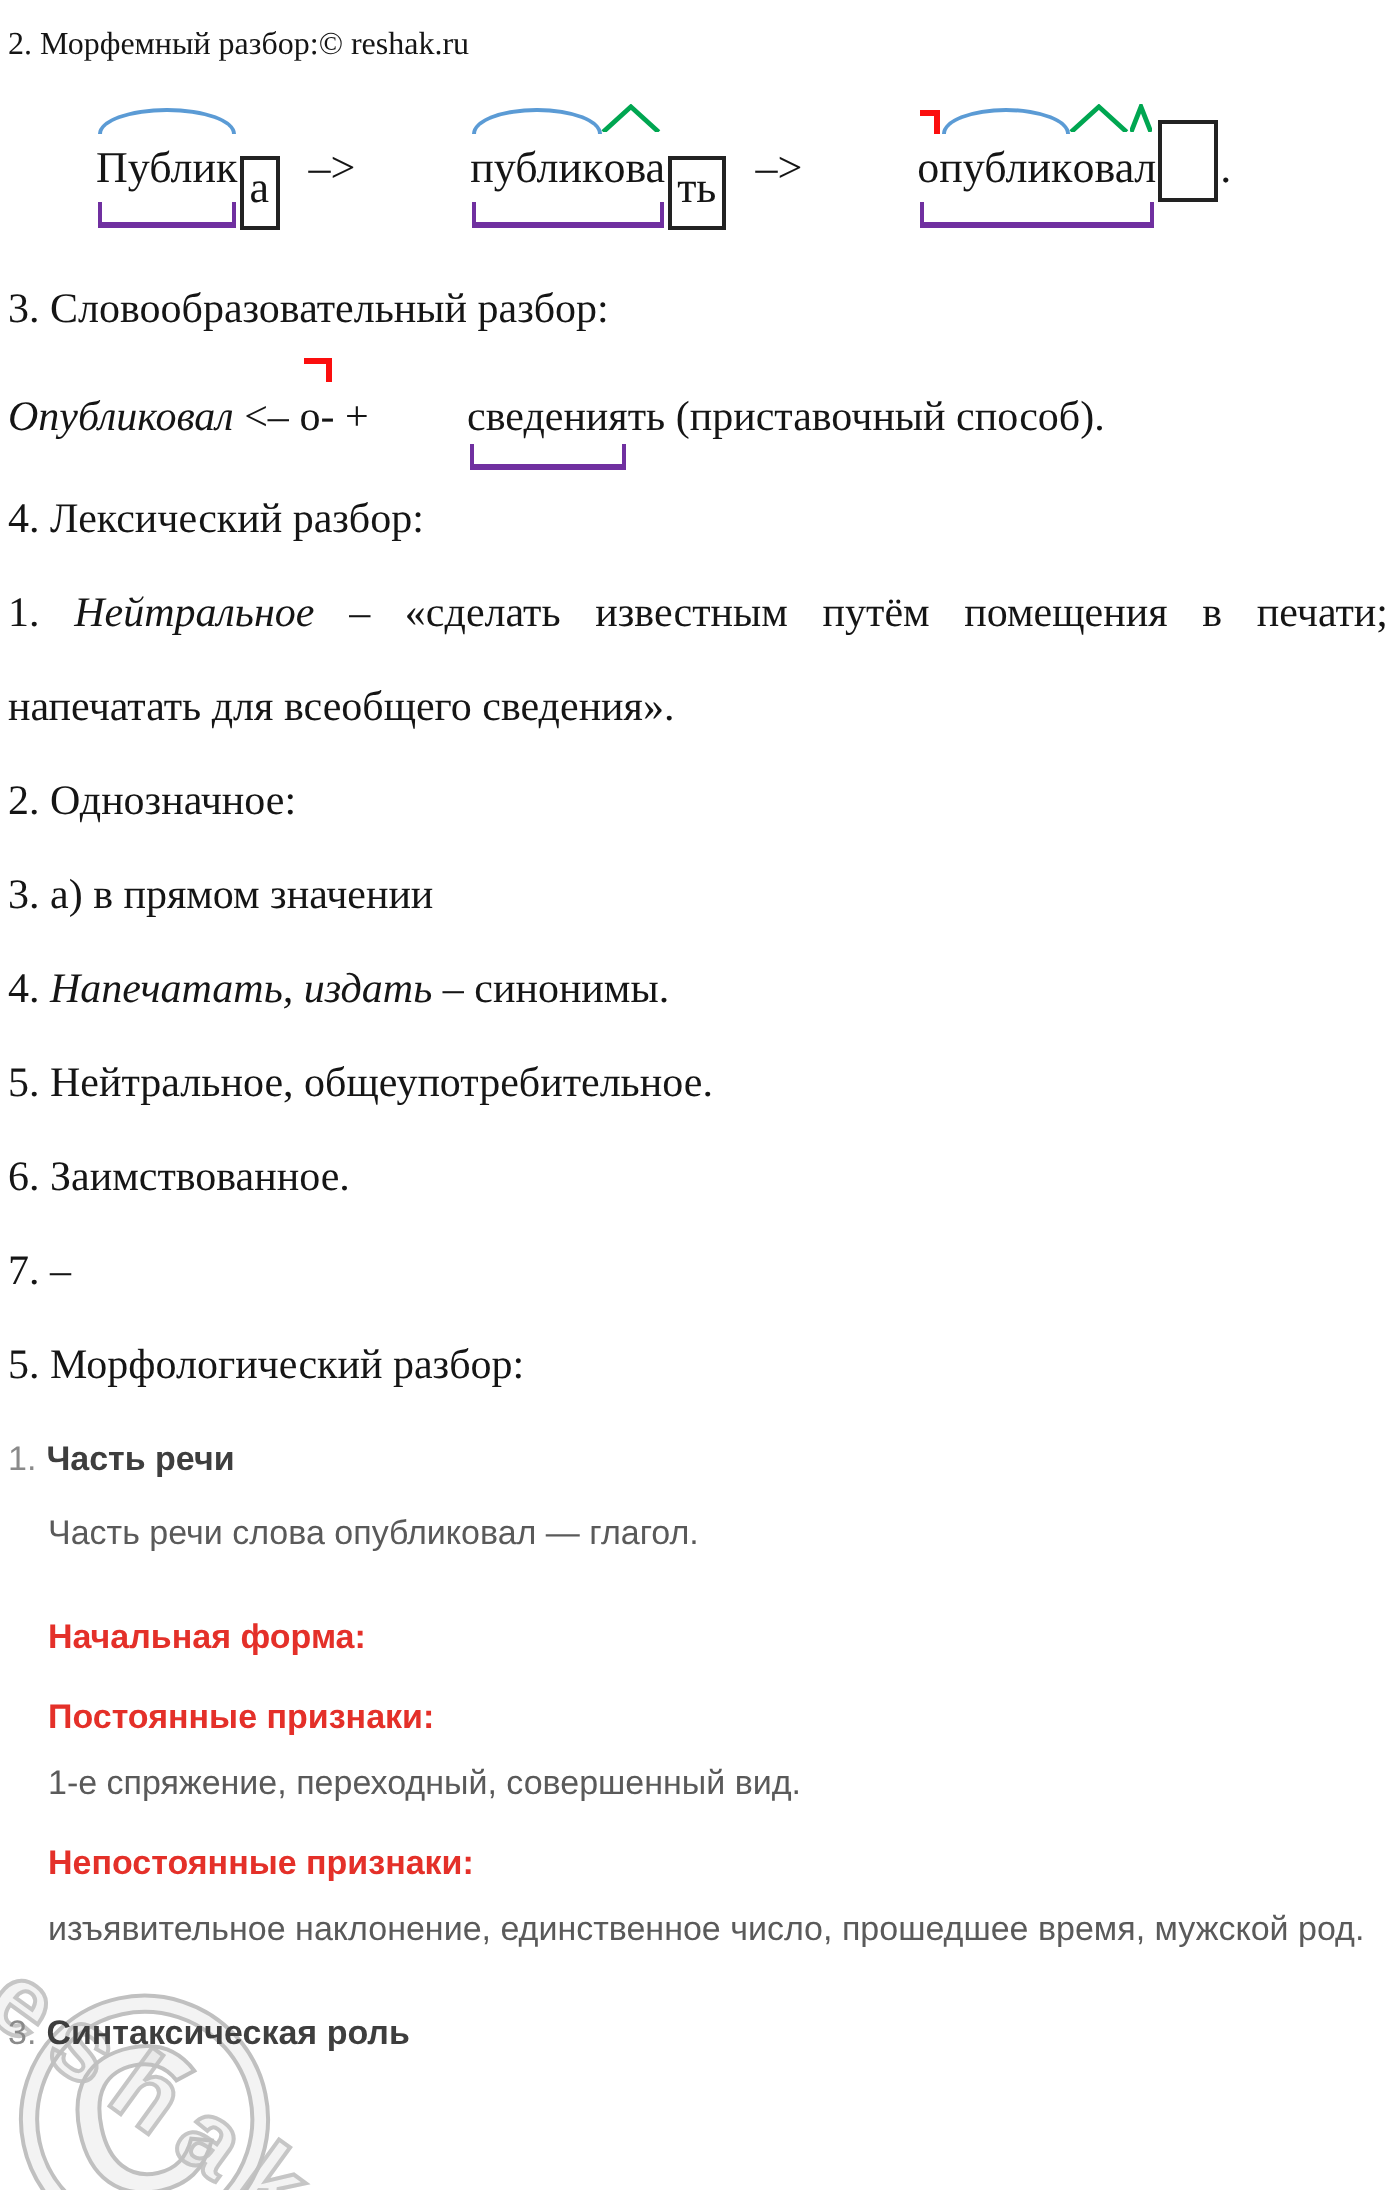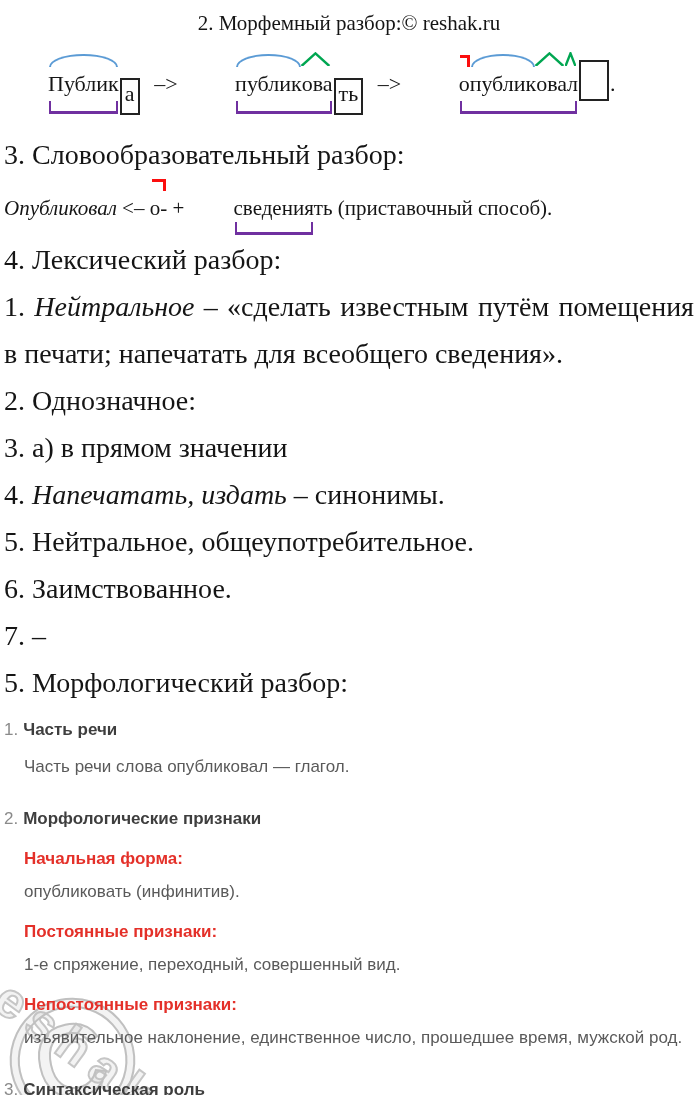--- a/index.html
+++ b/index.html
@@ -22,23 +22,23 @@
   .wm-text {
     left: -6px; top: 952px; font-size: 50px; font-weight: bold;
     letter-spacing: 10px; transform: rotate(36deg); transform-origin: left top;
   }
   .wm-copy {
     left: 8px; top: 960px; font-size: 175px; font-weight: normal;
     transform: rotate(-12deg); -webkit-text-stroke: 2px #c0c0c0;
   }
 
   
-  .serif p { margin: 0; font-size: 28px; line-height: 47px; }
-  .header-row { display: flex; justify-content: center;
-                font-size: 21px; line-height: 30px; }
+  .serif p { margin: 0; font-size: 21px; line-height: 47px; }
+  .header-row { display: flex; justify-content: flex-start;
+                font-size: 16px; line-height: 30px; }
   .just { text-align: justify; }
   .ital { font-style: italic; }
   .bold-ital { font-weight: normal; font-style: italic; }
 
   
   .diagram { position: relative; font-size: 22px; line-height: 32px;
              padding: 22px 0 16px; white-space: nowrap; }
   .mword { display: inline-block; position: relative; }
   .seg { display: inline-block; position: relative; }
   .stem { display: inline-block; position: relative; margin-left: 44px; }
@@ -150,23 +150,21 @@
     <p>5. Морфологический разбор:</p>
 
     <div class="morph-block">
 
       <div class="m-item">
         <div class="m-head"><span class="m-num">1.</span><span class="m-title">Часть речи</span></div>
         <div class="m-body">Часть речи слова опубликовал — глагол.</div>
       </div>
 
       <div class="m-item">
-        <div class="m-head"><span class="m-num">2.</span><span class="m-title">Морфологические признаки</span></div>
         <div class="m-label">Начальная форма:</div>
-        <div class="m-body">опубликовать (инфинитив).</div>
         <div class="m-label">Постоянные признаки:</div>
         <div class="m-body">1-е спряжение, переходный, совершенный вид.</div>
         <div class="m-label">Непостоянные признаки:</div>
         <div class="m-body">изъявительное наклонение, единственное число, прошедшее время, мужской род.</div>
       </div>
 
       <div class="m-item">
         <div class="m-head"><span class="m-num">3.</span><span class="m-title">Синтаксическая роль</span></div>
 
       </div>

